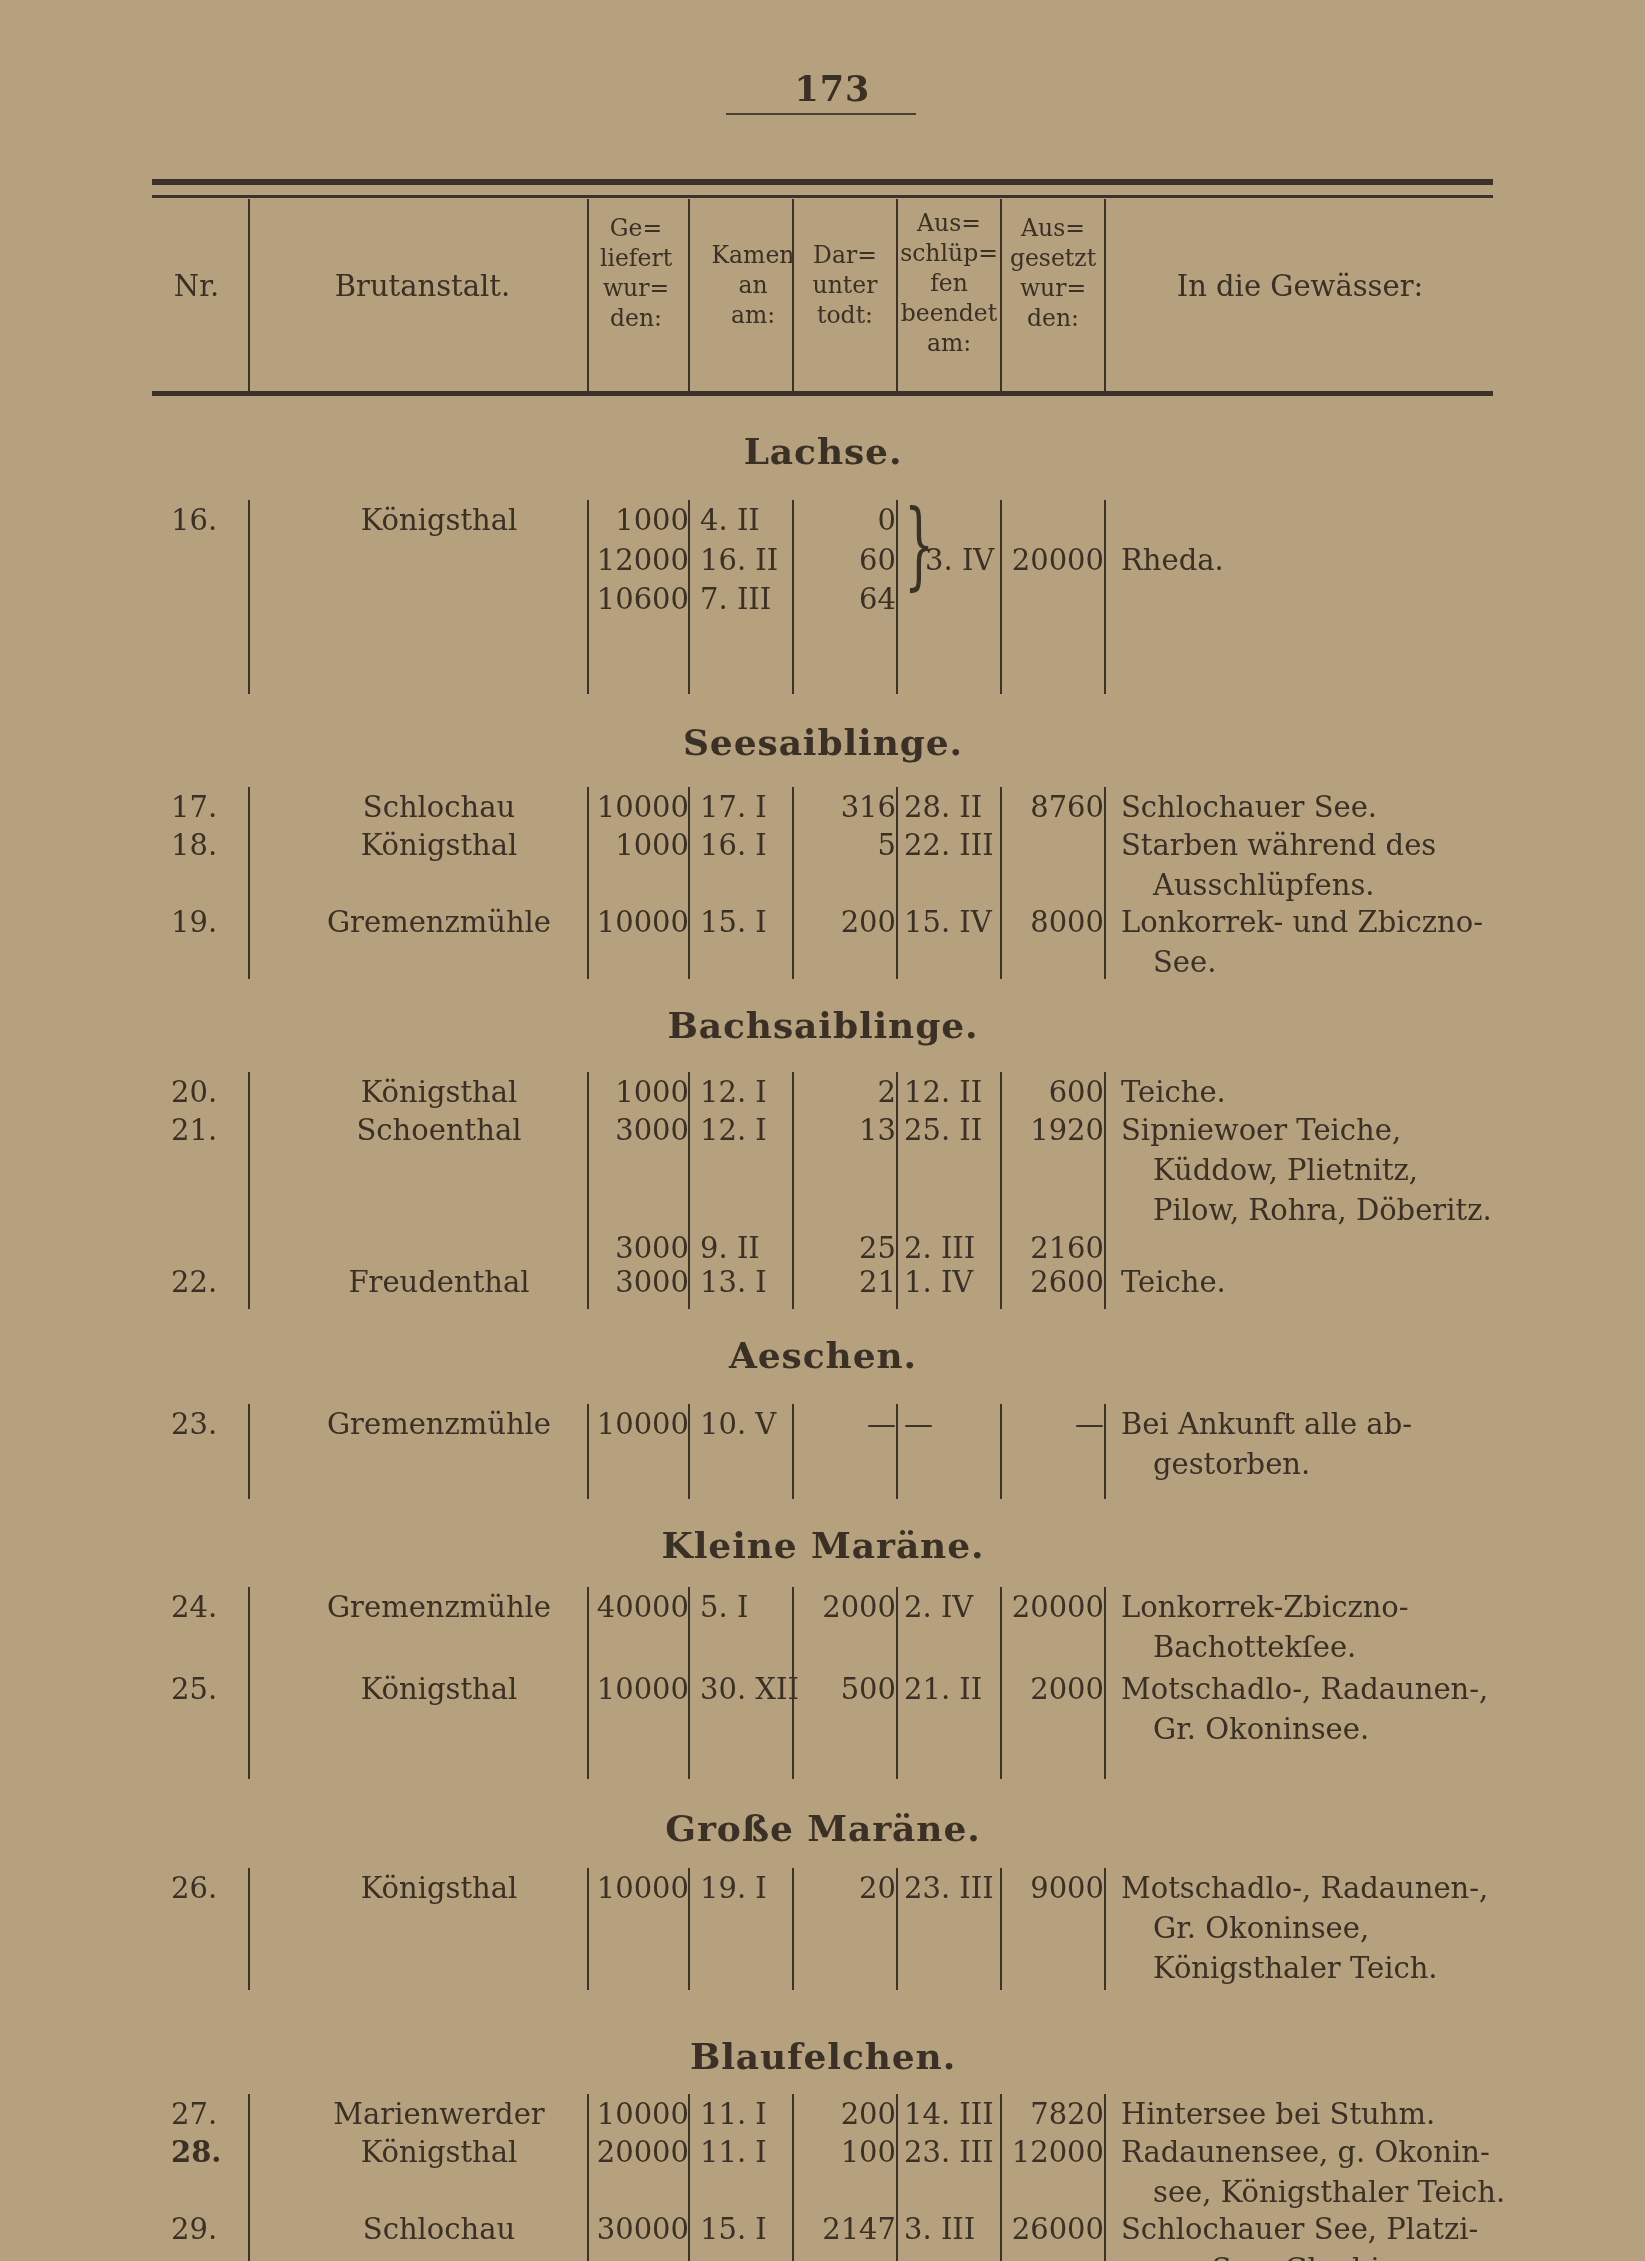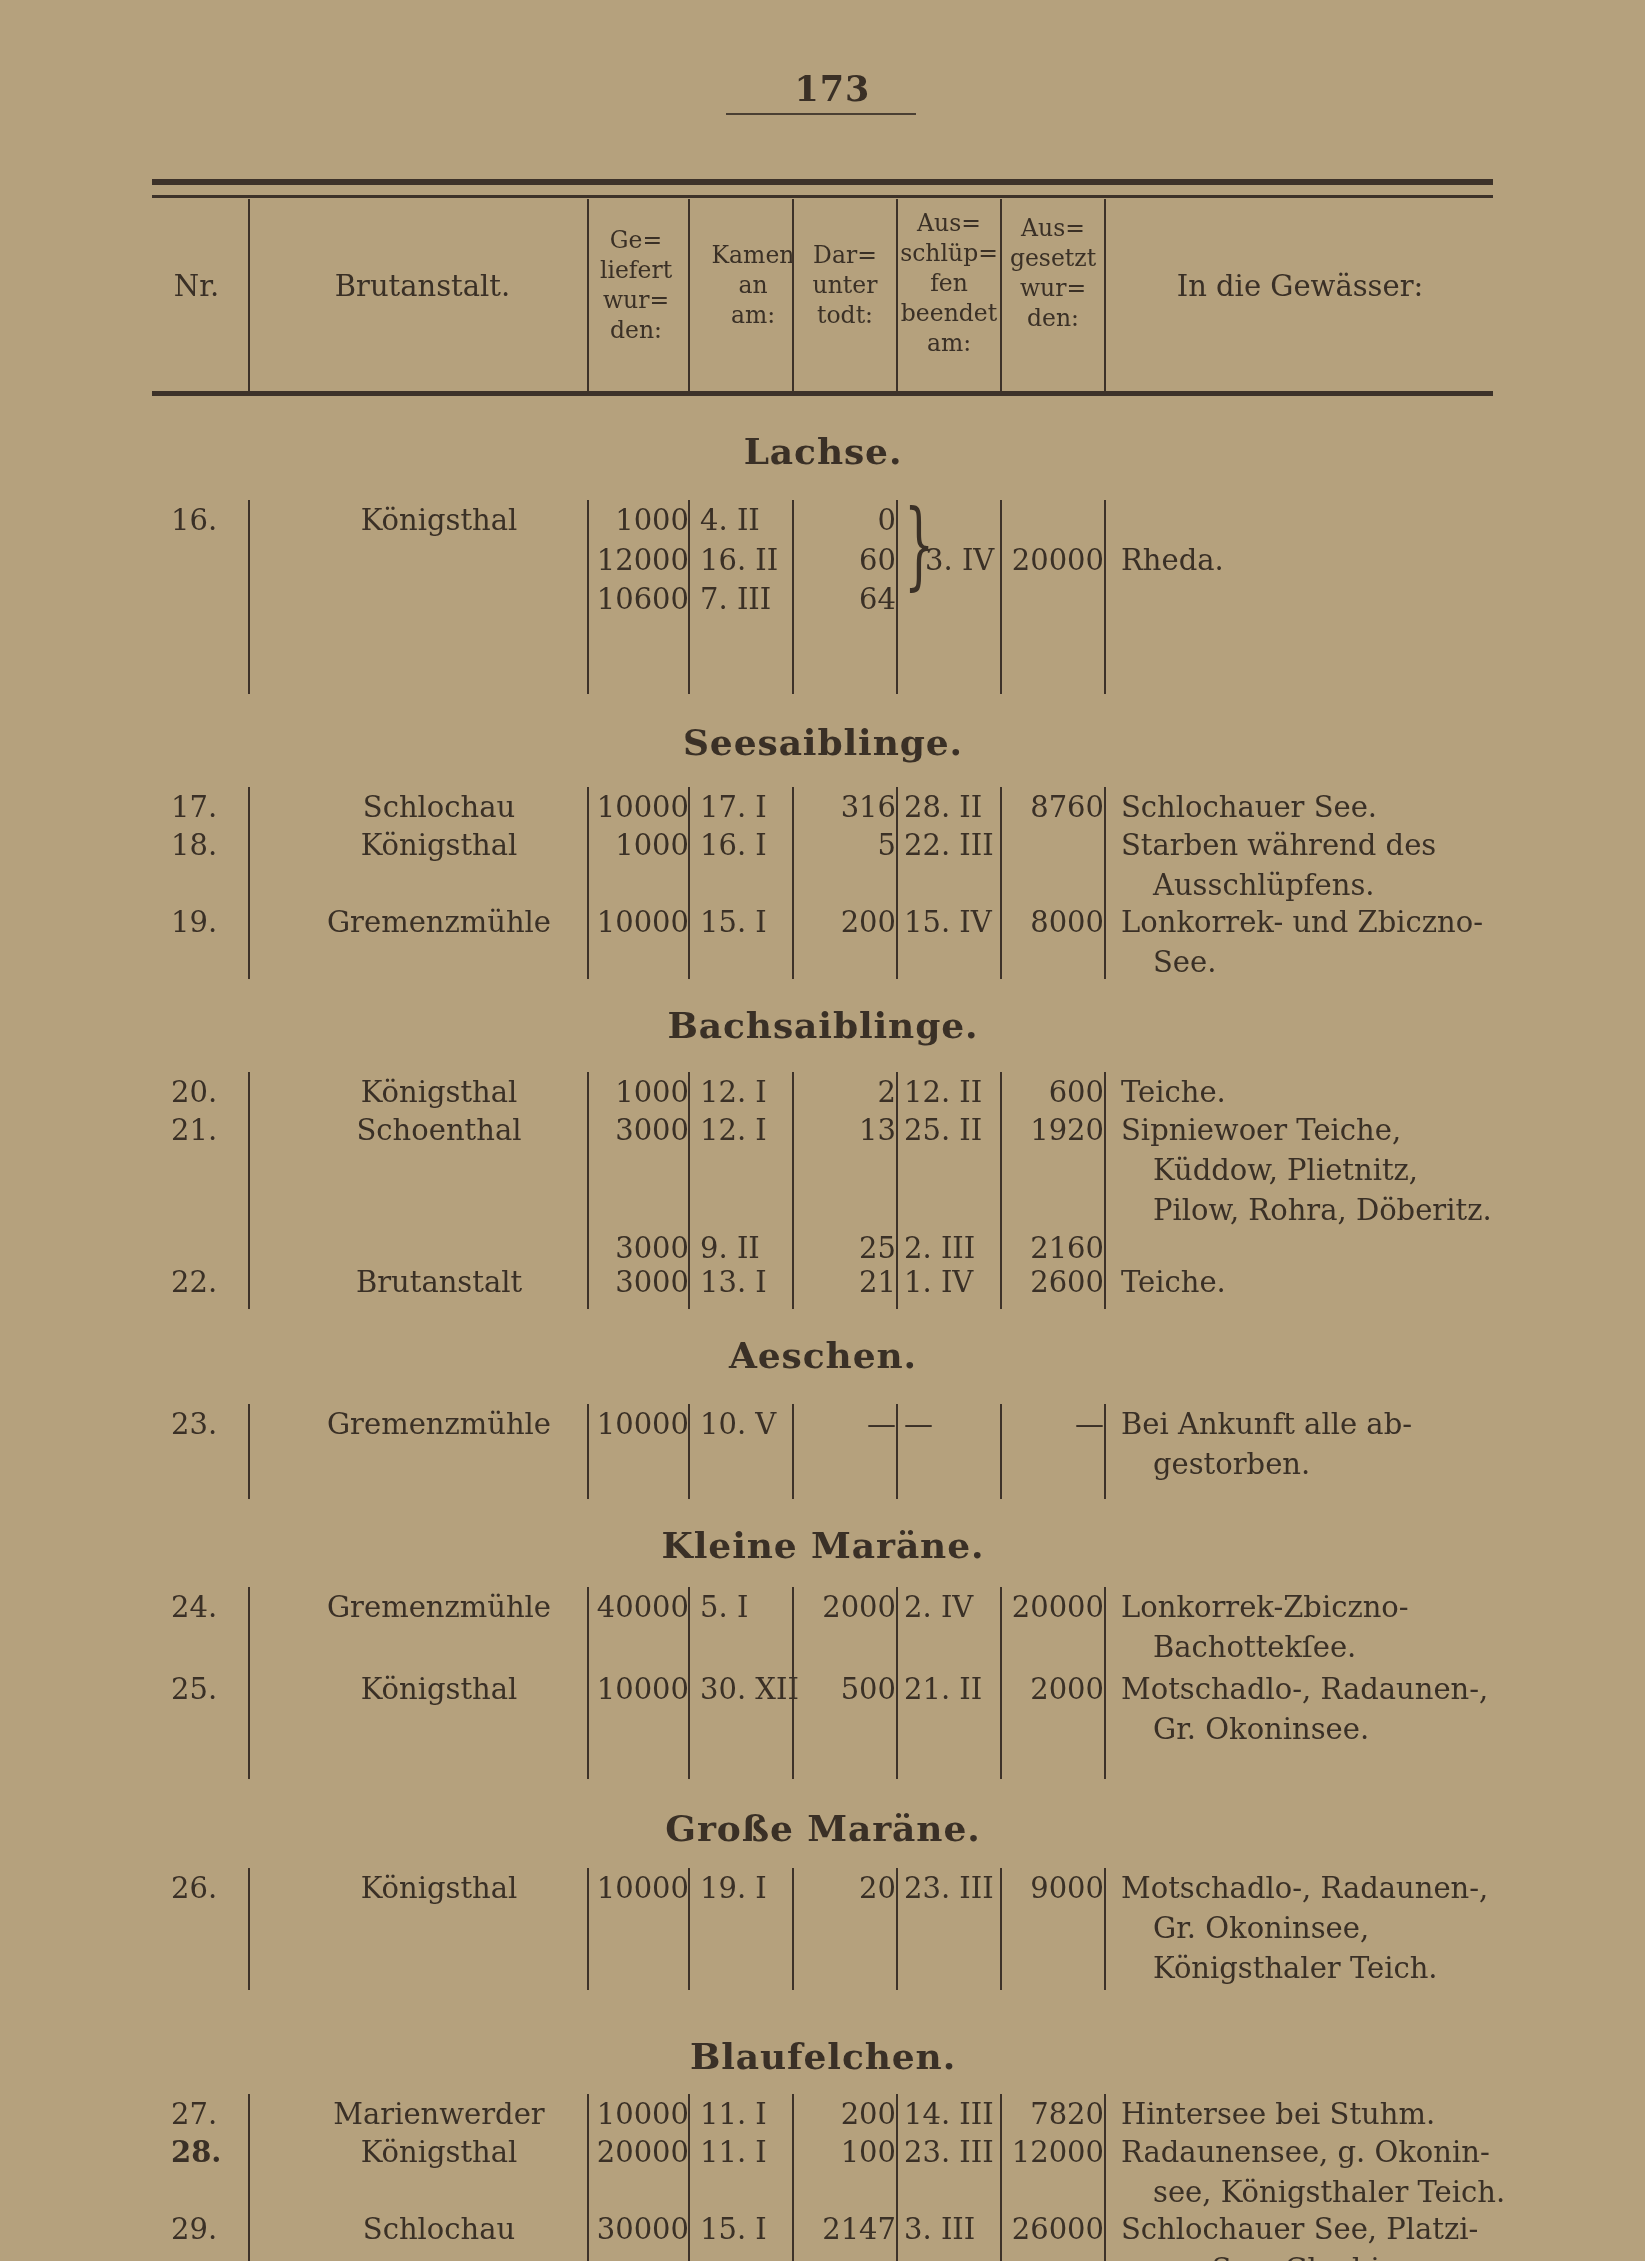--- a/index.html
+++ b/index.html
@@ -32,21 +32,21 @@
 <div class="pn">173</div>
 <div class="pnline"></div>
 
 <div class="rule r1"></div>
 <div class="rule r2"></div>
 <div class="rule r3"></div>
 
 <div>
   <div class="hcell" style="left:167px;top:271px;width:59px;font-size:29px;">Nr.</div>
   <div class="hcell" style="left:253px;top:271px;width:339px;font-size:29px;">Brutanstalt.</div>
-  <div class="hcell" style="left:588px;top:225px;width:96px;">Ge=<br>liefert<br>wur=<br>den:</div>
+  <div class="hcell" style="left:588px;top:213px;width:96px;">Ge=<br>liefert<br>wur=<br>den:</div>
   <div class="hcell" style="left:690px;top:240px;width:114px;margin-left:6px;">Kamen<br>an<br>am:</div>
   <div class="hcell" style="left:794px;top:240px;width:102px;">Dar=<br>unter<br>todt:</div>
   <div class="hcell" style="left:898px;top:208px;width:102px;">Aus=<br>schlüp=<br>fen<br>beendet<br>am:</div>
   <div class="hcell" style="left:1002px;top:213px;width:102px;">Aus=<br>gesetzt<br>wur=<br>den:</div>
   <div class="hcell" style="left:1108px;top:271px;width:384px;font-size:29px;">In die Gewässer:</div>
 </div>
 
 <div id="body-lines">
     <div class="vline" style="left: 248px; top: 199px; height: 192px;"></div>
     <div class="vline" style="left: 587px; top: 199px; height: 192px;"></div>
@@ -184,21 +184,21 @@
     <div class="cell nr" style="top: 1228px;"></div>
     <div class="cell ba" style="top: 1228px;"></div>
     <div class="cell ge" style="top: 1228px;">3000</div>
     <div class="cell ka" style="top: 1228px;">9. II</div>
     <div class="cell da" style="top: 1228px;">25</div>
     <div class="cell au" style="top: 1228px;">2. III</div>
     <div class="cell as" style="top: 1228px;">2160</div>
     <div class="cell gw" style="top: 1228px;"></div>
     <div></div>
     <div class="cell nr" style="top: 1262px;">22.</div>
-    <div class="cell ba" style="top: 1262px;">Brutanstalt</div>
+    <div class="cell ba" style="top: 1262px;">Freudenthal</div>
     <div class="cell ge" style="top: 1262px;">3000</div>
     <div class="cell ka" style="top: 1262px;">13. I</div>
     <div class="cell da" style="top: 1262px;">21</div>
     <div class="cell au" style="top: 1262px;">1. IV</div>
     <div class="cell as" style="top: 1262px;">2600</div>
     <div class="cell gw" style="top: 1262px;">Teiche.</div>
     <div class="sect" style="top: 1334px;">Aeschen.</div>
     <div></div>
     <div class="cell nr" style="top: 1404px;">23.</div>
     <div class="cell ba" style="top: 1404px;">Gremenzmühle</div>

